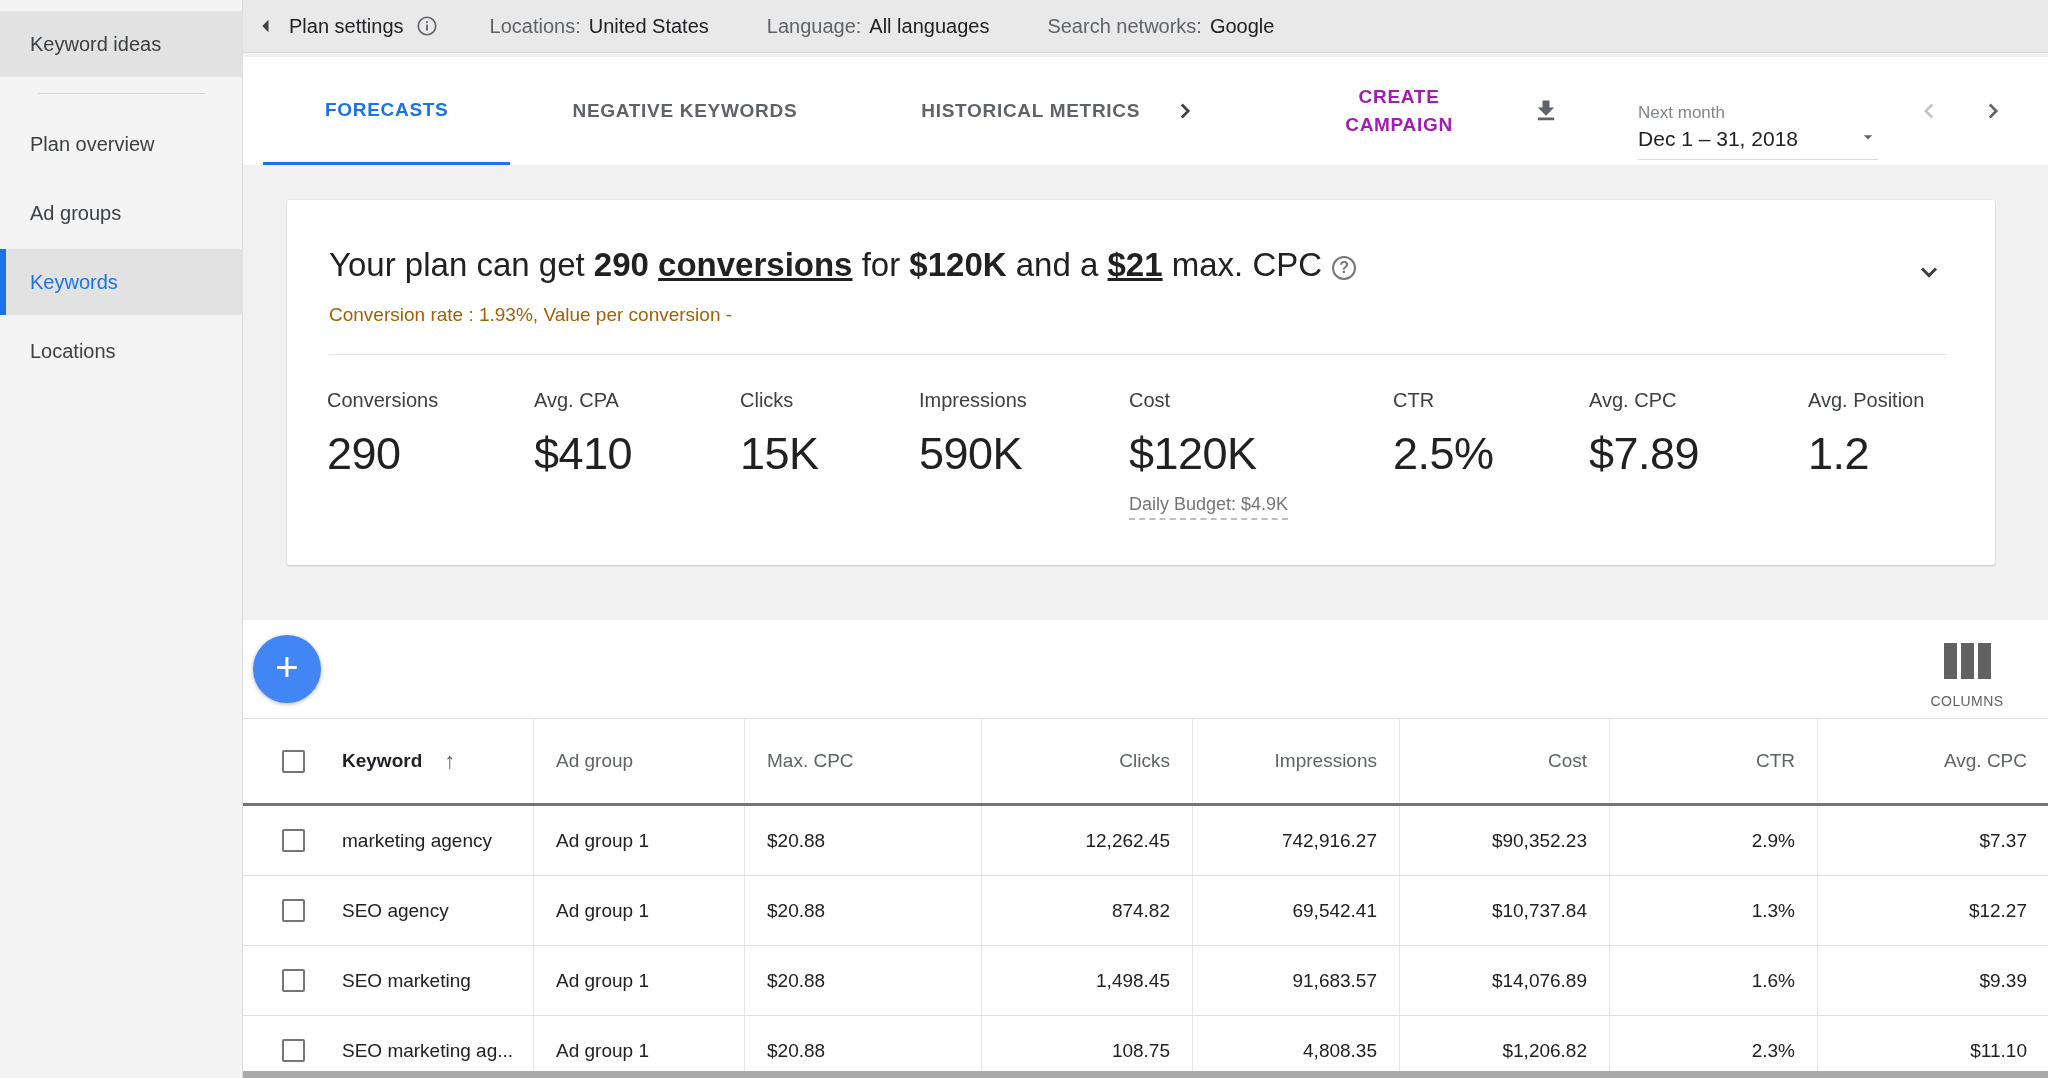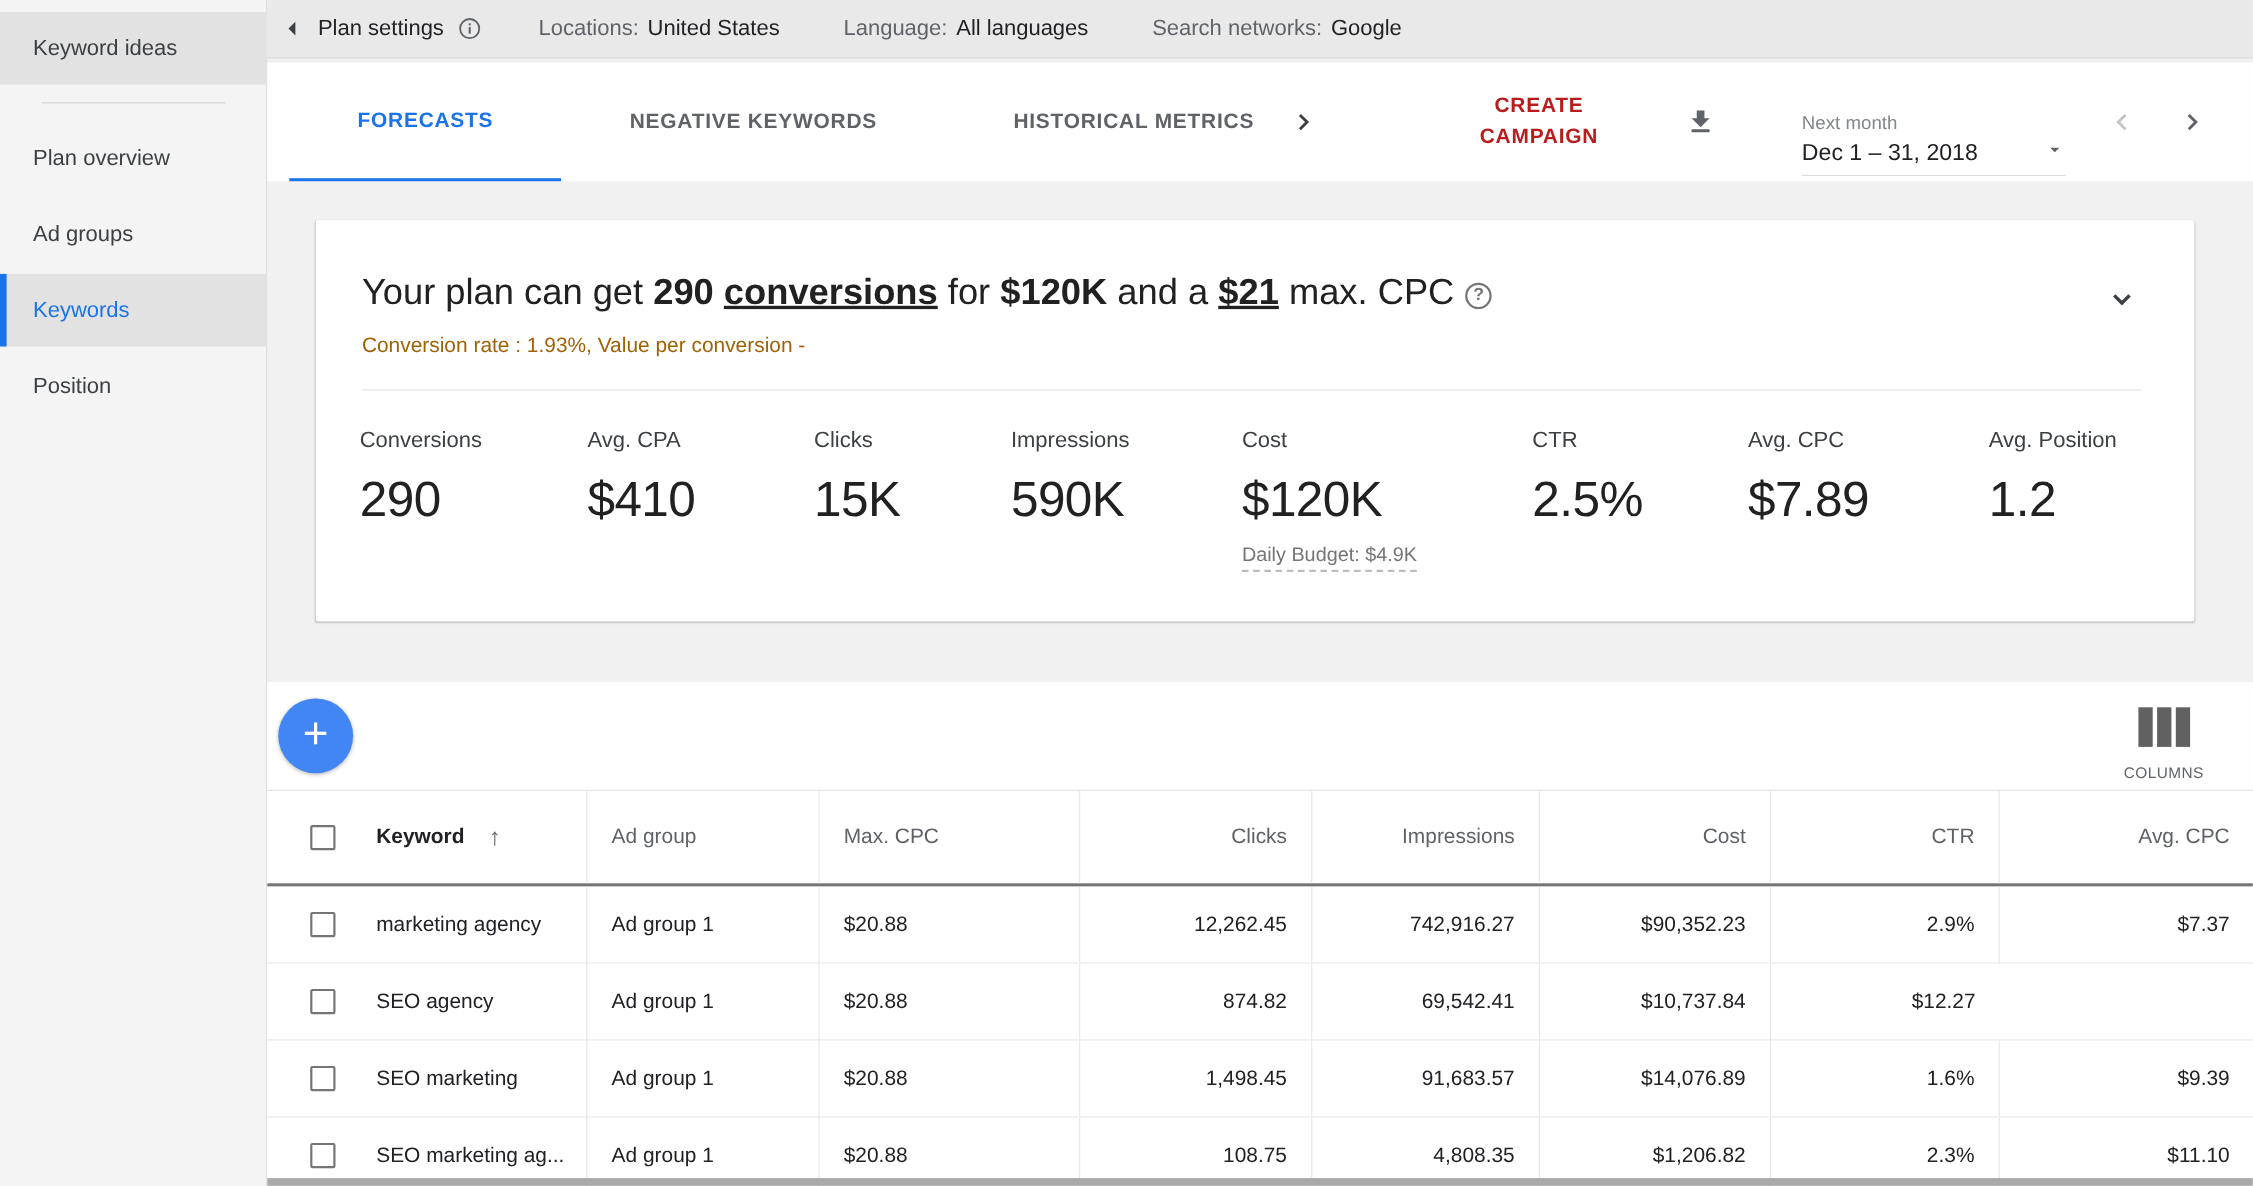--- a/index.html
+++ b/index.html
@@ -30,21 +30,21 @@
 
   
   .tabsbar { position:absolute; left:243px; top:57px; width:1805px; height:108px;
     background:#fff; display:flex; align-items:stretch; }
   .tab { display:flex; align-items:center; justify-content:center; padding:0 62px;
     font-size:19px; font-weight:bold; letter-spacing:.7px; color:#5f6368; cursor:pointer; }
   .tab.active { color:#1a73e8; border-bottom:3px solid #1a73e8; }
   .tab-more { display:flex; align-items:center; margin-left:-30px; margin-right:10px; cursor:pointer; color:#3c4043; }
   .right-cluster { margin-left:auto; display:flex; align-items:center; padding-right:42px; }
   .create-btn { width:170px; text-align:center; font-size:19px; font-weight:bold; letter-spacing:.7px;
-    line-height:1.5; color:#b91c1c; cursor:pointer; }
+    line-height:1.5; color:#a21caf; cursor:pointer; }
   .dl-btn { margin:0 78px 0 48px; cursor:pointer; display:flex; }
   .dl-btn svg { fill:#5f6368; }
   .date-block { display:flex; flex-direction:column;margin-top:40px; }
   .date-cap { font-size:17px; color:#80868b; margin-bottom:4px; }
   .date-row { display:flex; align-items:center; border-bottom:1px solid #dadce0; padding-bottom:8px; cursor:pointer;gap:26px; }
   .date-val { font-size:21px; color:#202124; margin-right:34px; }
   .caret svg { fill:#5f6368; }
   .nav-chev { margin-left:38px; display:flex; cursor:pointer; }
   .nav-chev svg { stroke:#5f6368; fill:none; stroke-width:2.4; }
   .nav-chev.disabled svg { stroke:#c4c4c4; }
@@ -113,21 +113,21 @@
   <div class="side-item" style="top:111px;">
     <span>Plan overview</span>
   </div>
   <div class="side-item sel" style="top:249px;">
     <span>Keywords</span>
   </div>
   <div class="side-item" style="top:180px;">
     <span>Ad groups</span>
   </div>
   <div class="side-item" style="top:318px;">
-    <span>Position</span>
+    <span>Locations</span>
   </div>
 </nav>
 
 <header class="topbar">
   <span class="back-btn">
     <svg width="30" height="30" viewBox="0 0 24 24">
         <path d="M14 7l-5 5 5 5V7z"></path>
       </svg>
   </span>
   <span class="tb-title">Plan settings</span>
@@ -335,20 +335,23 @@
           <div class="cell right">
             <span>874.82</span>
           </div>
           <div class="cell right">
             <span>69,542.41</span>
           </div>
           <div class="cell right">
             <span>$10,737.84</span>
           </div>
           <div class="cell right">
+            <span>1.3%</span>
+          </div>
+          <div class="cell right">
             <span>$12.27</span>
           </div>
         </div>
         <div class="grid-row trow">
           <div class="cell kw">
             <span class="cbox"></span>
             <span>SEO marketing</span>
           </div>
           <div class="cell">
             <span>Ad group 1</span>

